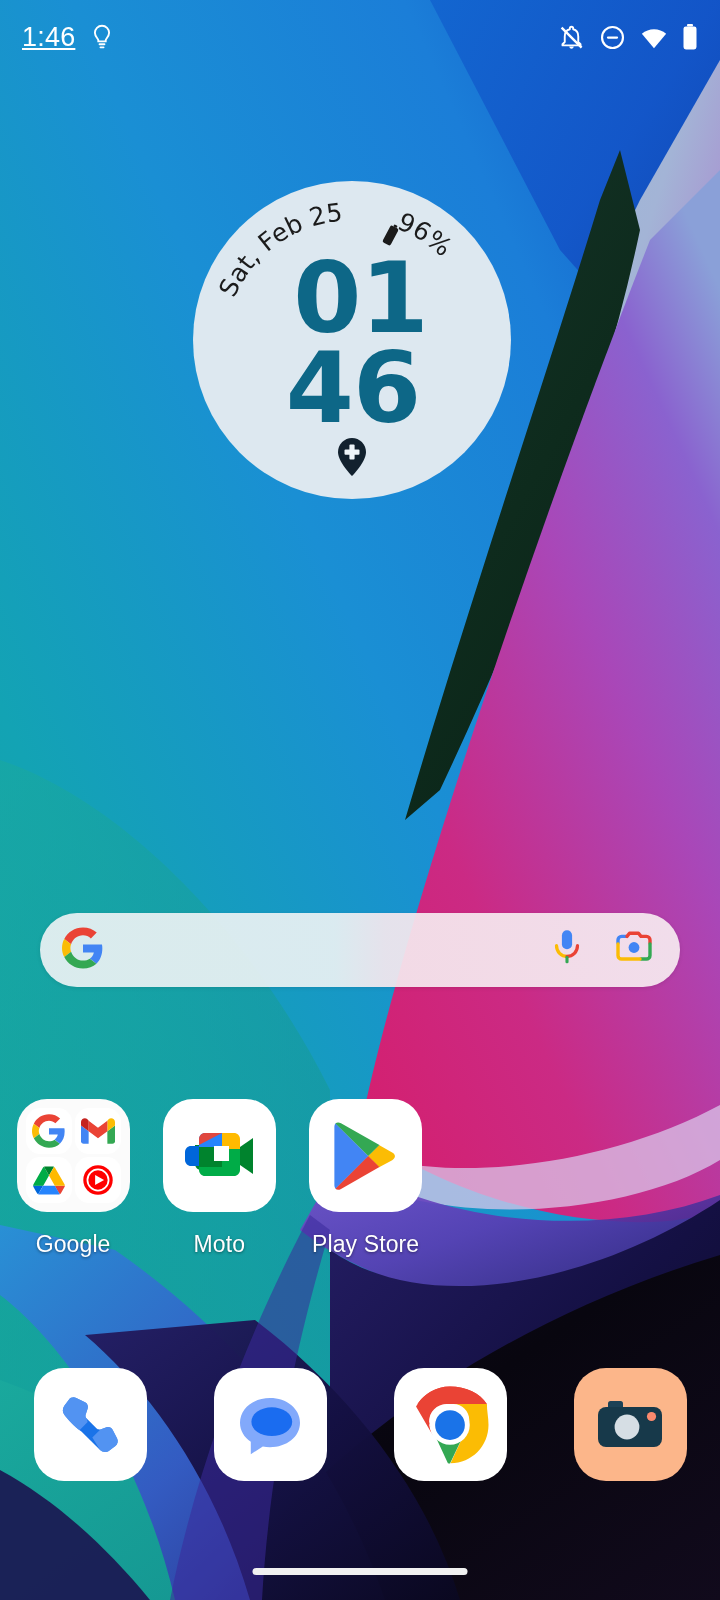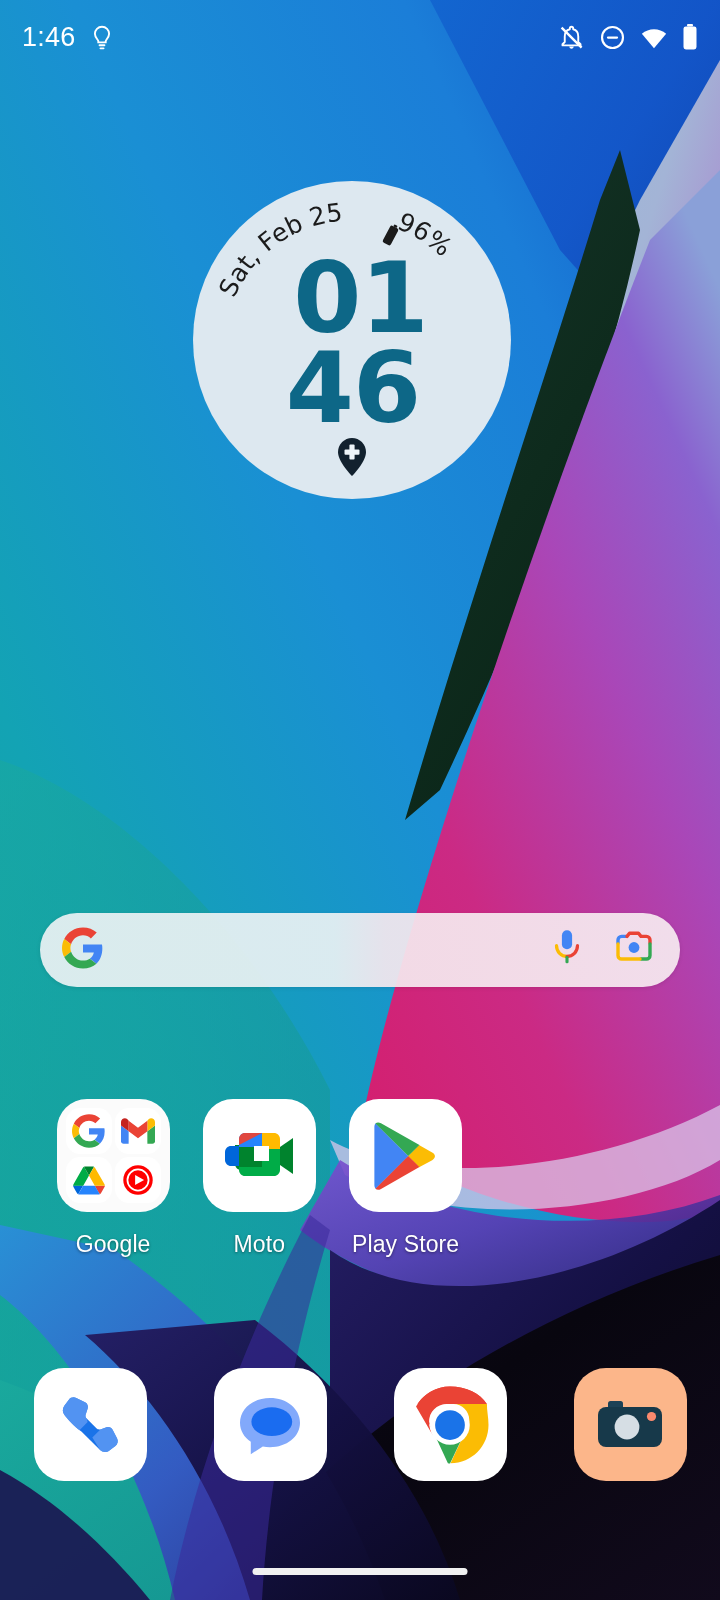--- a/index.html
+++ b/index.html
@@ -14,21 +14,21 @@
   
   #wallpaper { position:absolute; inset:0; overflow:hidden; }
   #wallpaper svg { position:absolute; inset:0; width:720px; height:1600px; display:block; }
 
   
   #status-bar {
     position:absolute; top:0; left:0; width:720px; height:74px;
     display:flex; align-items:center; justify-content:space-between;
     padding:0 22px 0 22px; color:#fff; z-index:30;
   }
-  #status-left { display:flex; align-items:flex-end; gap:16px; }
+  #status-left { display:flex; align-items:center; gap:16px;text-decoration:underline; }
   #status-clock { font-size:27px; letter-spacing:.2px; color:#fff; line-height:1; }
   #status-right { display:flex; align-items:center; gap:14px; }
   .sb-ico { display:block; }
 
   
   #clock-widget {
     position:absolute; left:193px; top:181px; width:318px; height:318px;
     z-index:20;
   }
   #clock-face {
@@ -66,21 +66,21 @@
   #search-inner {
     position:absolute; inset:0; display:flex; align-items:center;
     padding:0 26px 0 22px;
   }
   #search-input-zone { flex:1; height:100%; }
   #search-actions { display:flex; align-items:center; gap:30px; }
 
   
   #app-grid {
     position:absolute; left:0; top:1099px; width:585px;
-    display:grid; grid-template-columns:repeat(4,1fr); z-index:20;margin-left:40px;
+    display:grid; grid-template-columns:repeat(4,1fr); z-index:20;
   }
   .app-cell {
     display:flex; flex-direction:column; align-items:center; gap:19px;
   }
   .app-icon { width:113px; height:113px; position:relative; }
   .app-label {
     color:#fff; font-size:23px; letter-spacing:.1px;
     text-shadow:0 1px 3px rgba(0,0,0,.45);
     font-family:"Liberation Sans", sans-serif;
   }

